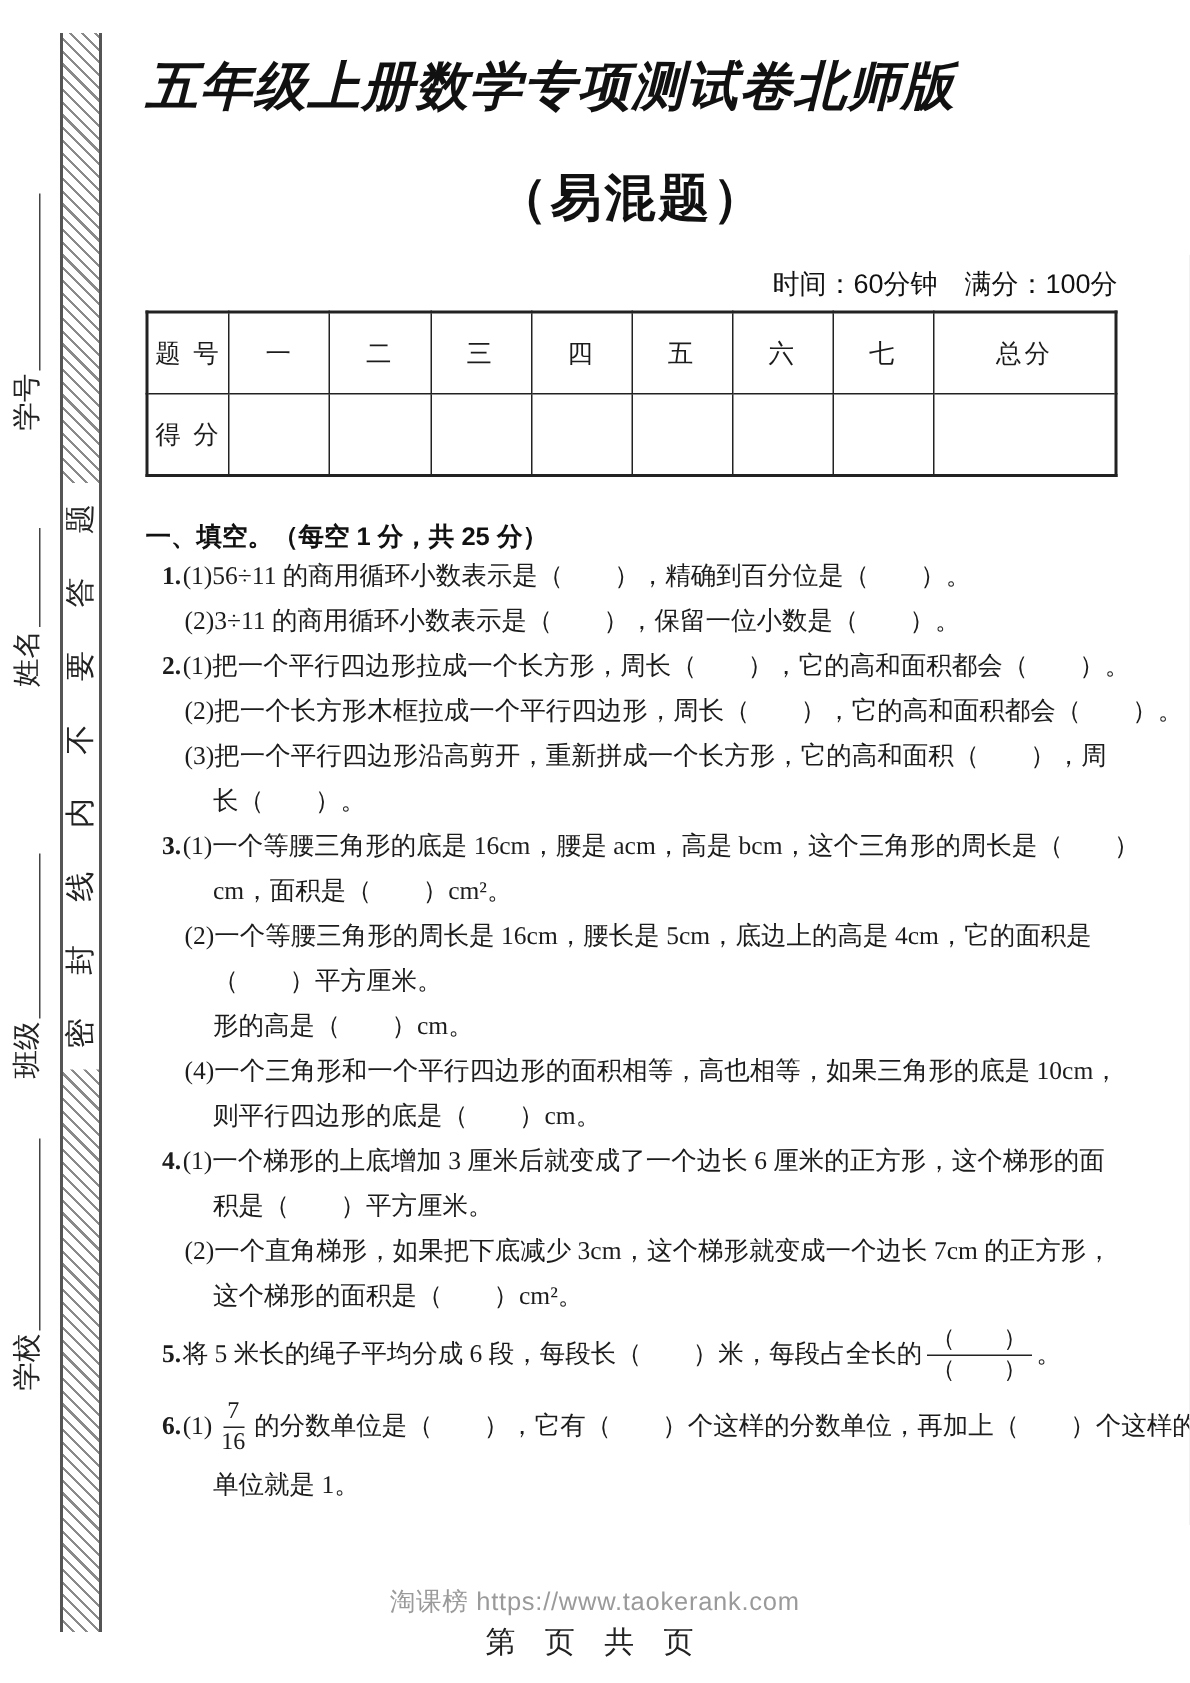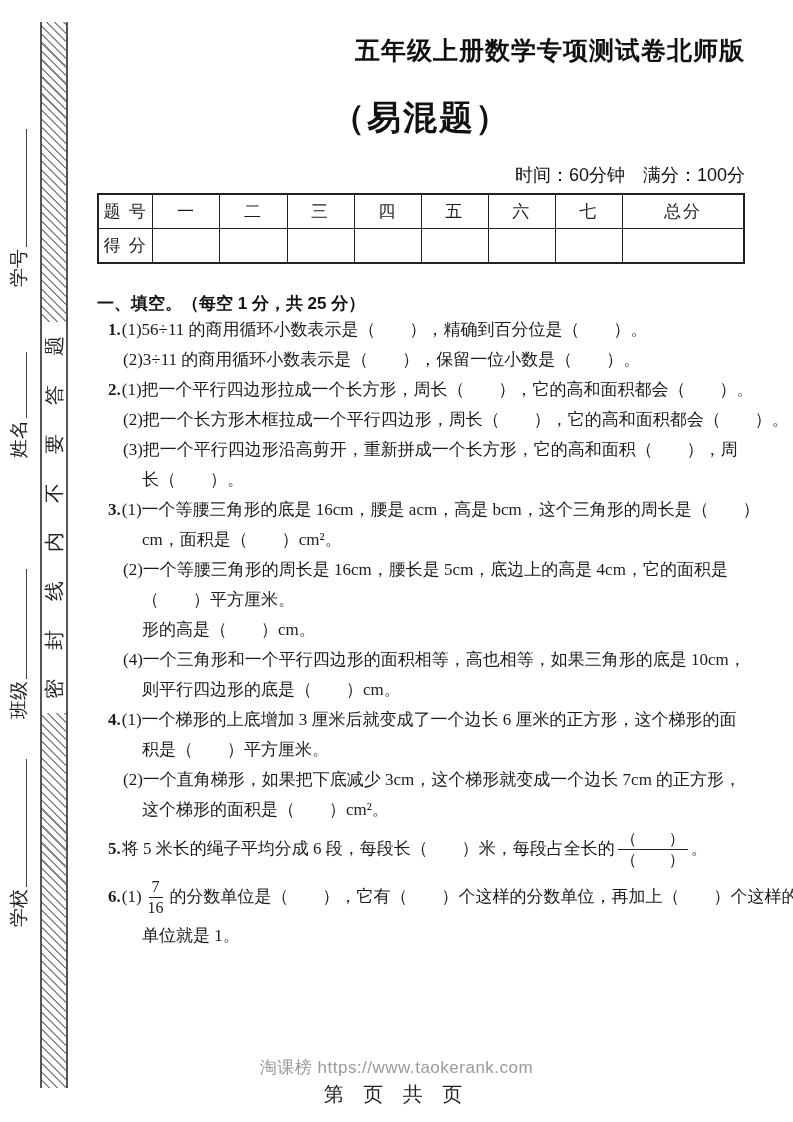--- a/index.html
+++ b/index.html
@@ -35,40 +35,40 @@
     display:flex; align-items:flex-end;
   }
   .flabel { font-size:19px; color:#222; line-height:22px; white-space:nowrap; }
   .fline  { flex:1; border-bottom:1.5px solid #444; margin:0 0 3px 2px; min-width:40px; }
 
   
   .content { position:absolute; left:97px; top:26px; width:648px; }
 
   .title {
     font-family:"Liberation Sans","DejaVu Sans",sans-serif;
-    font-weight:700; font-size:25px; text-align:right;
-    letter-spacing:1px; color:#111; margin-top:8px;
+    font-weight:700; font-size:35px; text-align:left;
+    letter-spacing:1px; color:#111; margin-top:8px;font-style:italic;
   }
   .subtitle {
     font-family:"Liberation Sans","DejaVu Sans",sans-serif;
     font-weight:700; font-size:34px; text-align:center;
     letter-spacing:2px; color:#111; margin-top:28px;
   }
   .meta {
     font-family:"Liberation Sans","DejaVu Sans",sans-serif;
     font-size:18px; color:#111; text-align:right; margin-top:22px;
   }
 
   table.score {
     width:100%; border-collapse:collapse; margin-top:6px;
     border:2px solid #222; font-size:17px;
   }
   table.score td {
     border:1px solid #222; height:26px; text-align:center;
-    padding:5px 2px; letter-spacing:2px;
+    padding:15px 2px; letter-spacing:2px;
   }
   td.corner { width:8.5%; }
 
   .section-title {
     font-family:"Liberation Sans","DejaVu Sans",sans-serif;
     font-weight:700; font-size:17px; color:#111; margin-top:28px;
   }
 
   .line { font-size:17px; line-height:30px; white-space:nowrap; color:#1c1c1c; }
   .line.q { padding-left:11px; }

